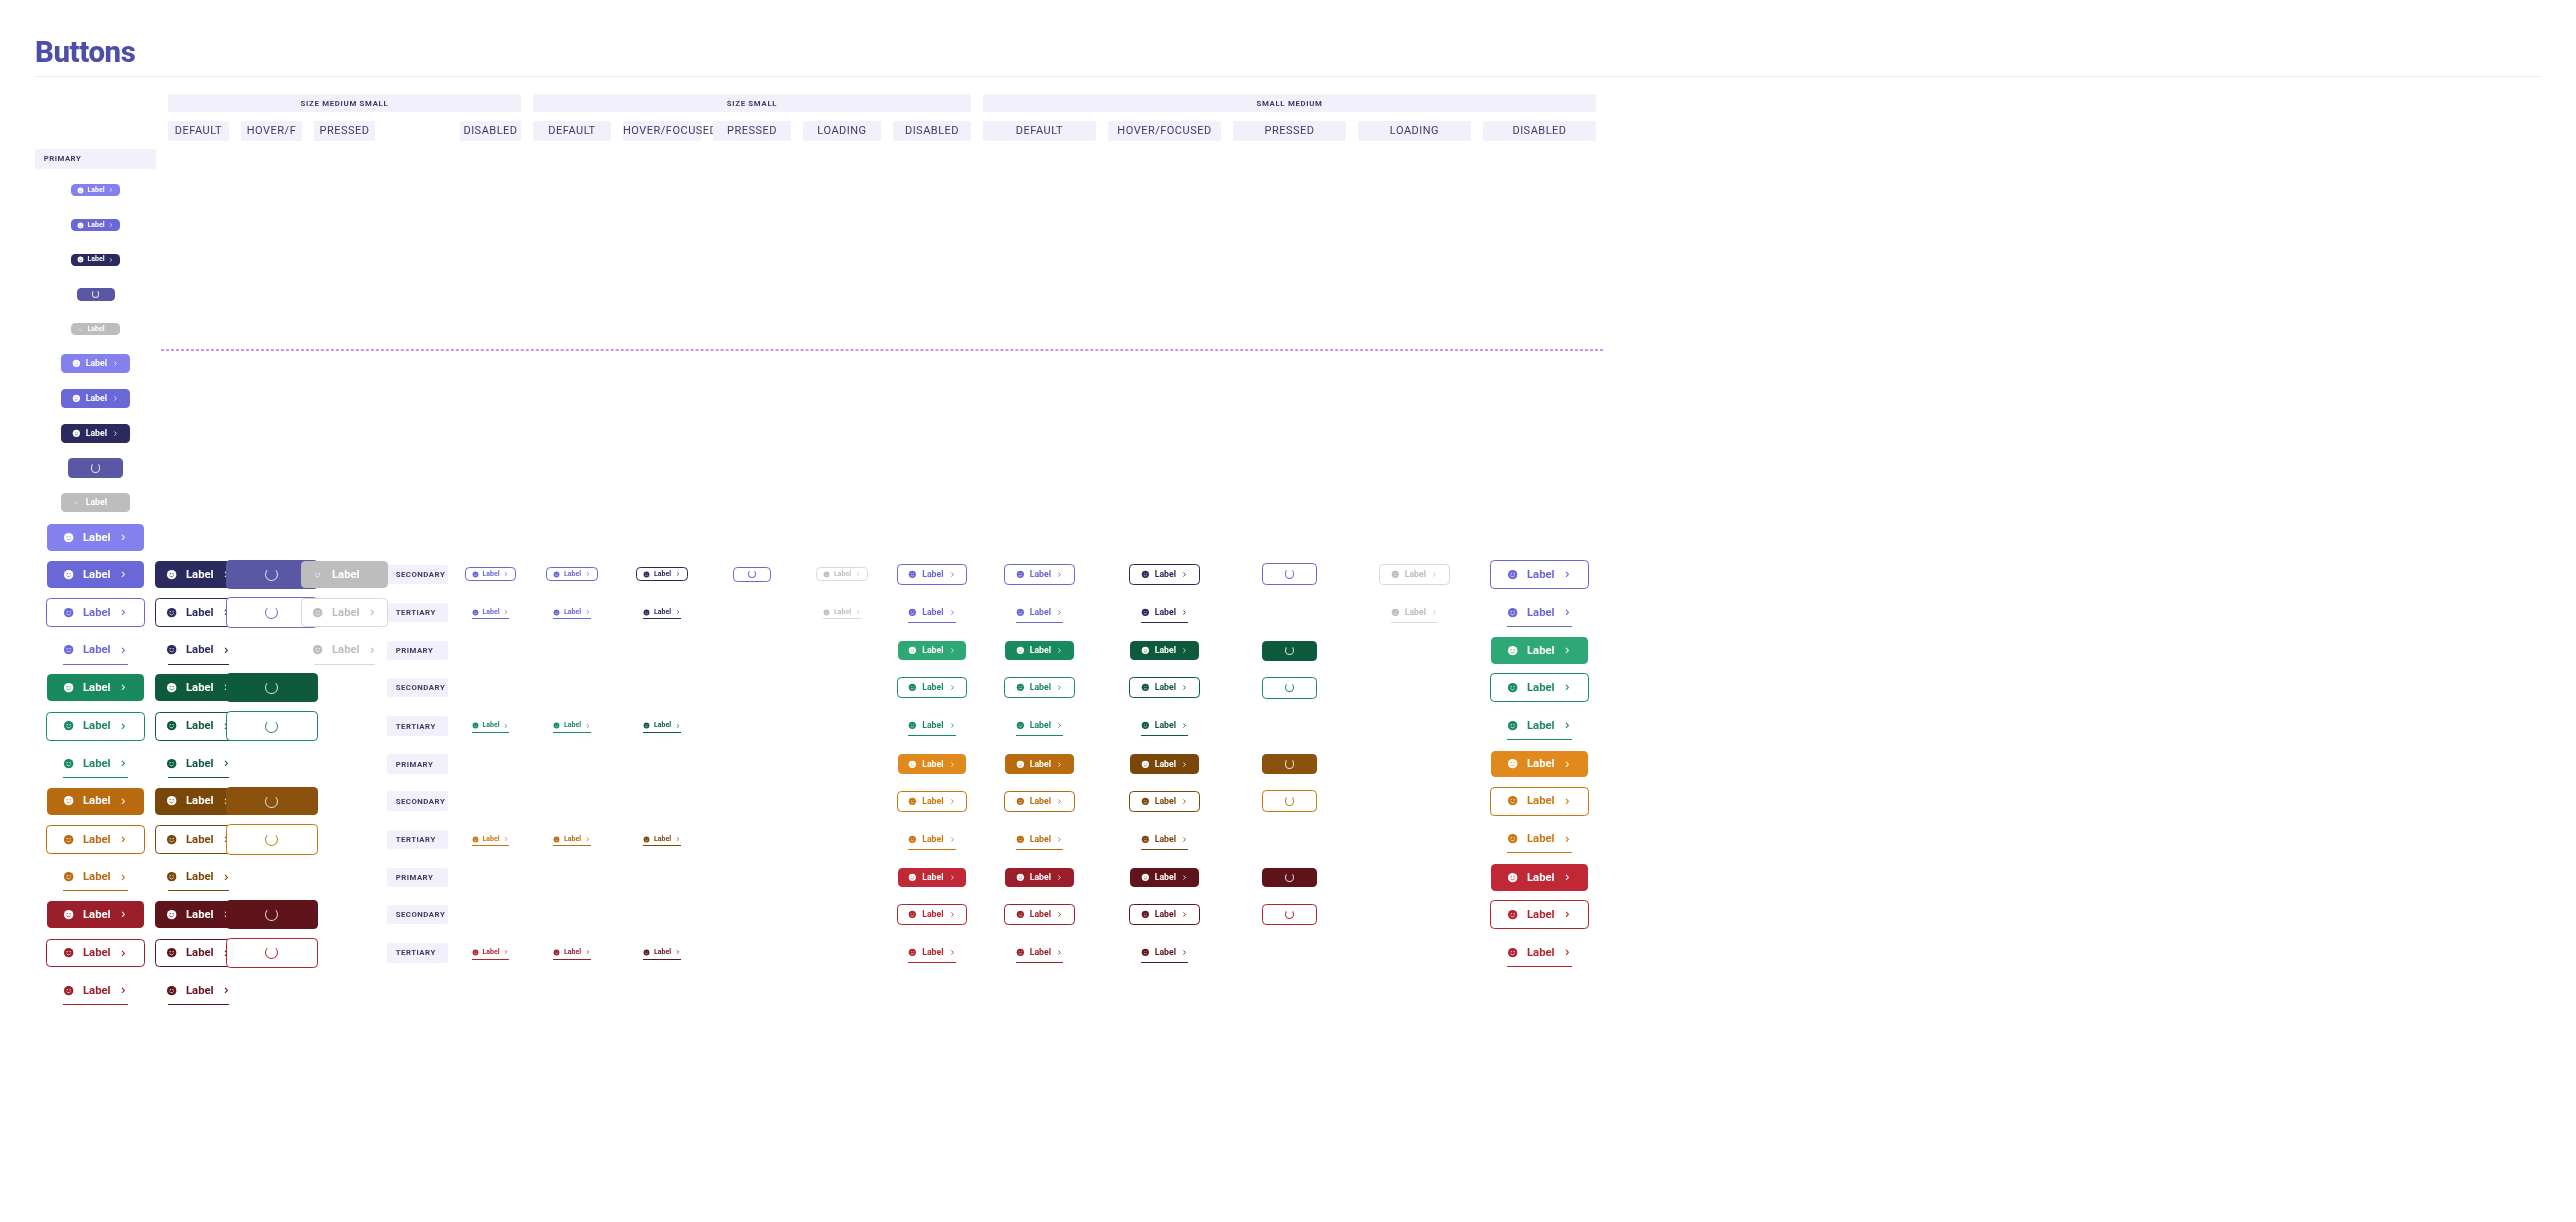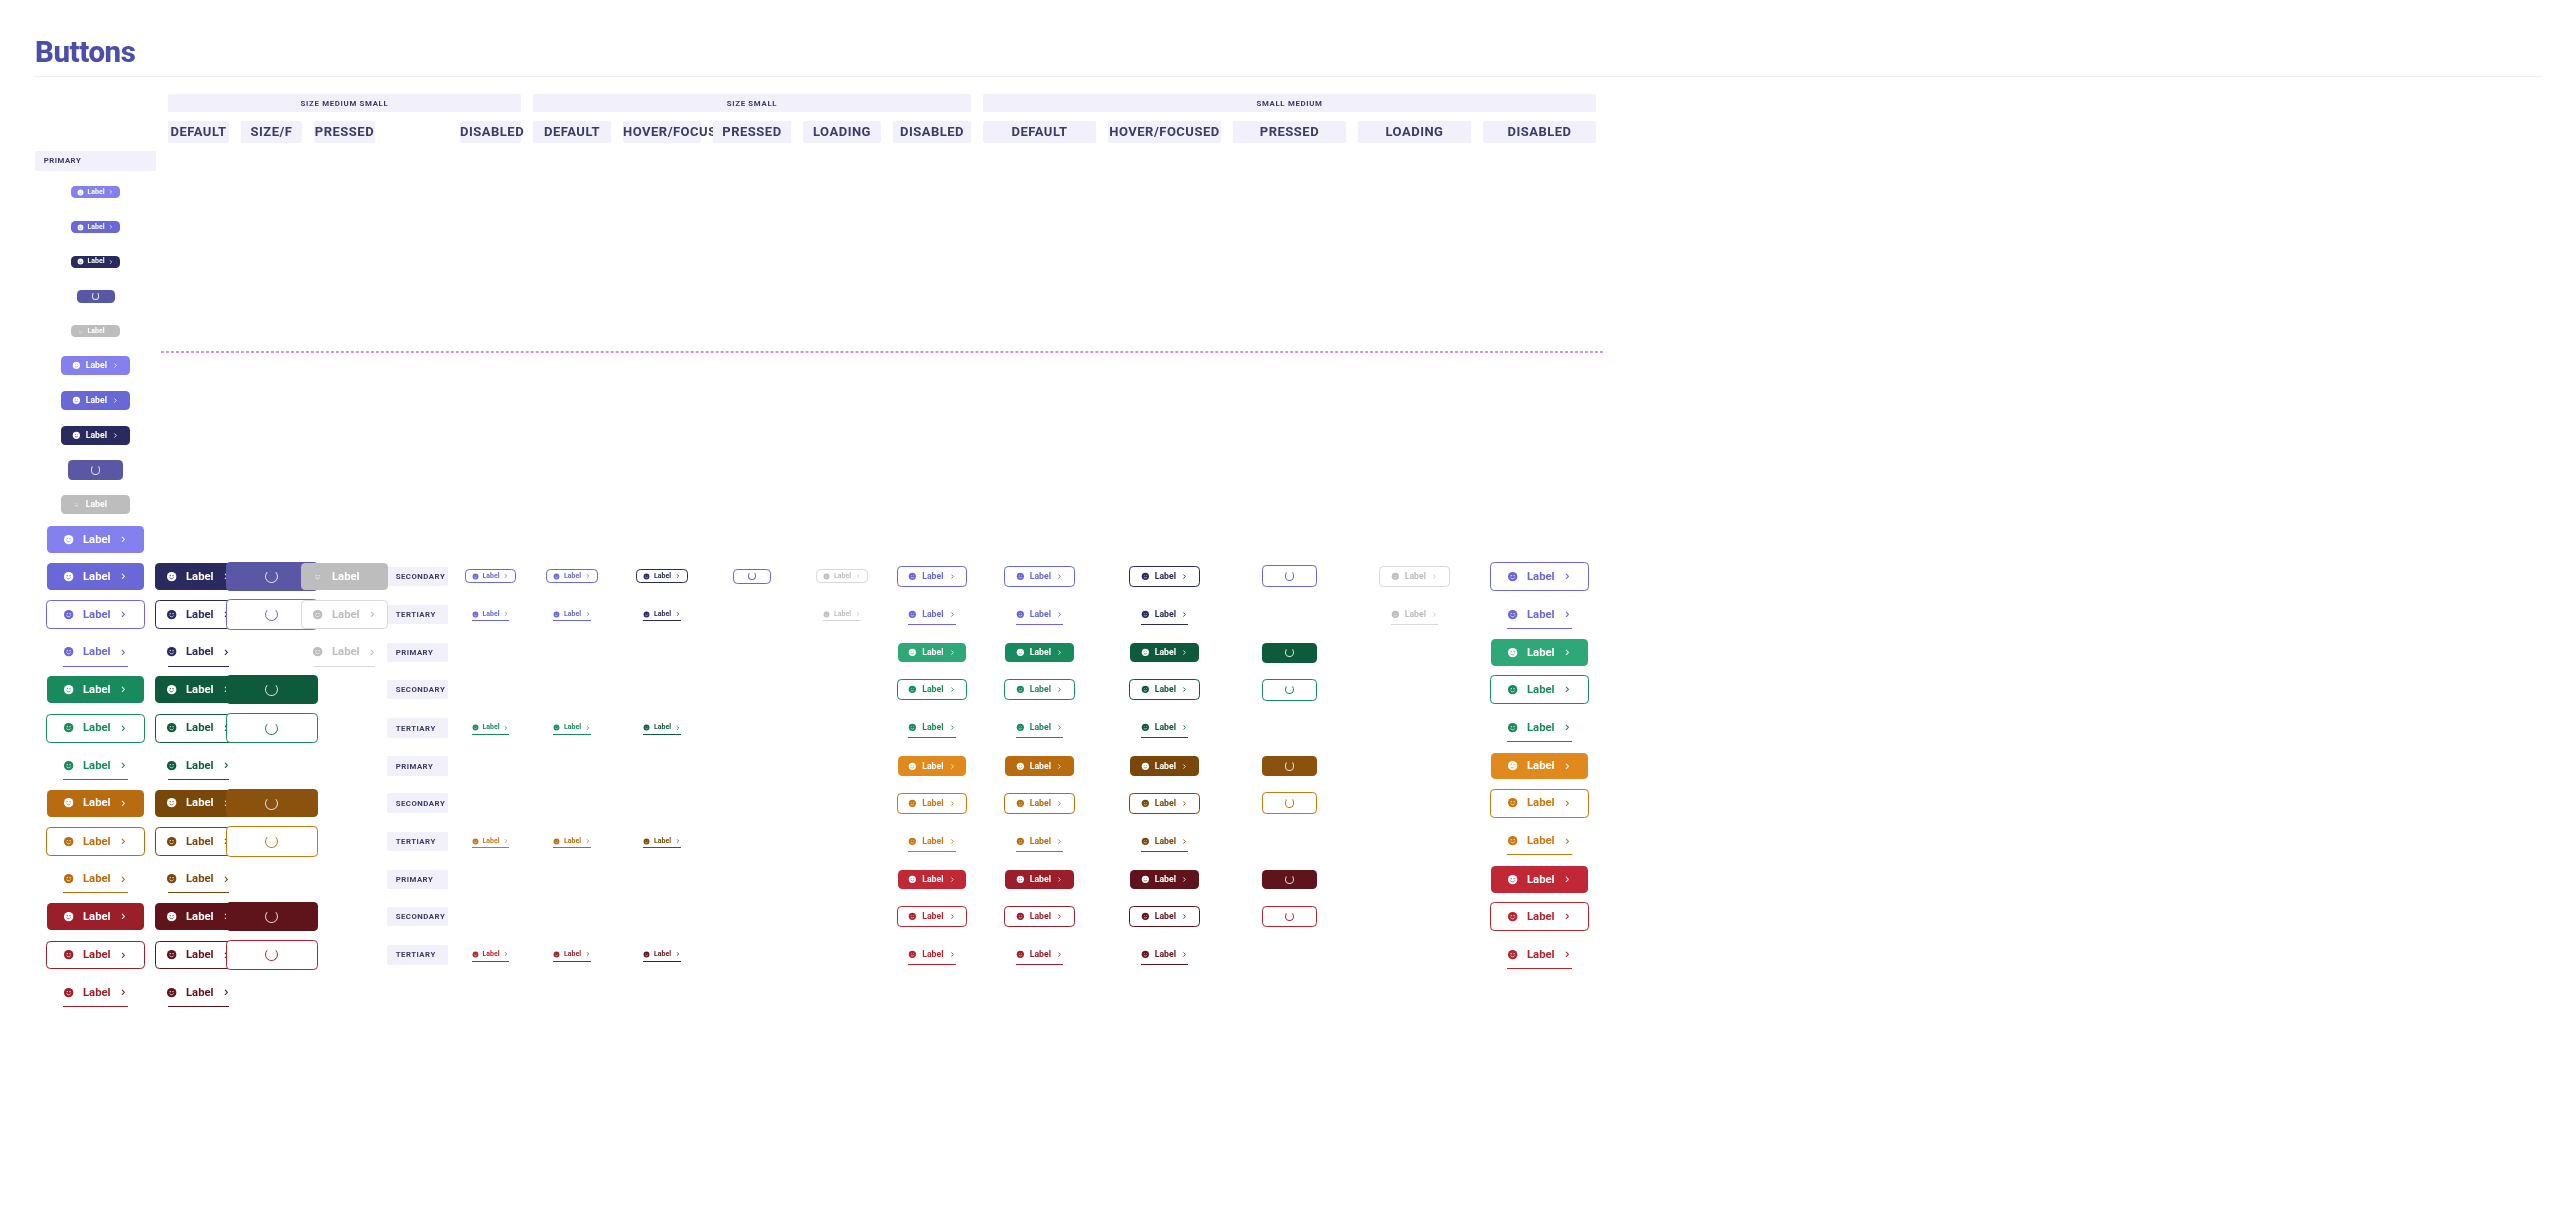--- a/index.html
+++ b/index.html
@@ -42,22 +42,22 @@
     padding: 4.3px 0;
     border-radius: 1.7px;
   }
   .sizebar.xs { grid-column: 2 / span 5; }
   .sizebar.sm { grid-column: 7 / span 5; }
   .sizebar.md { grid-column: 12 / span 5; }
 
   .statebar {
     background: #f2f1fb;
     color: #3b3b66;
-    font-size: 13px;
-    font-weight: 700;
+    font-size: 11px;
+    font-weight: 400;
     letter-spacing: 0.5px;
     text-align: center;
     padding: 3.5px 0;
     border-radius: 1.7px;
   }
   .row-label {
     background: #f2f1fb;
     color: #3b3b66;
     font-size: 7.8px;
     font-weight: 700;
@@ -141,21 +141,21 @@
 <h1 class="page-title">Buttons</h1>
 <hr class="title-sep">
 
 <div class="grid" id="grid">
     <div style="grid-column: 1;"></div>
     <div class="sizebar xs">SIZE MEDIUM SMALL</div>
     <div class="sizebar sm">SIZE SMALL</div>
     <div class="sizebar md">SMALL MEDIUM</div>
     <div></div>
     <div class="statebar">DEFAULT</div>
-    <div class="statebar">SIZE/F</div>
+    <div class="statebar">HOVER/F</div>
     <div class="statebar">PRESSED</div>
     <div class="statebar" style="visibility: hidden;"></div>
     <div class="statebar">DISABLED</div>
     <div class="statebar">DEFAULT</div>
     <div class="statebar">HOVER/FOCUSED</div>
     <div class="statebar">PRESSED</div>
     <div class="statebar">LOADING</div>
     <div class="statebar">DISABLED</div>
     <div class="statebar">DEFAULT</div>
     <div class="statebar">HOVER/FOCUSED</div>

